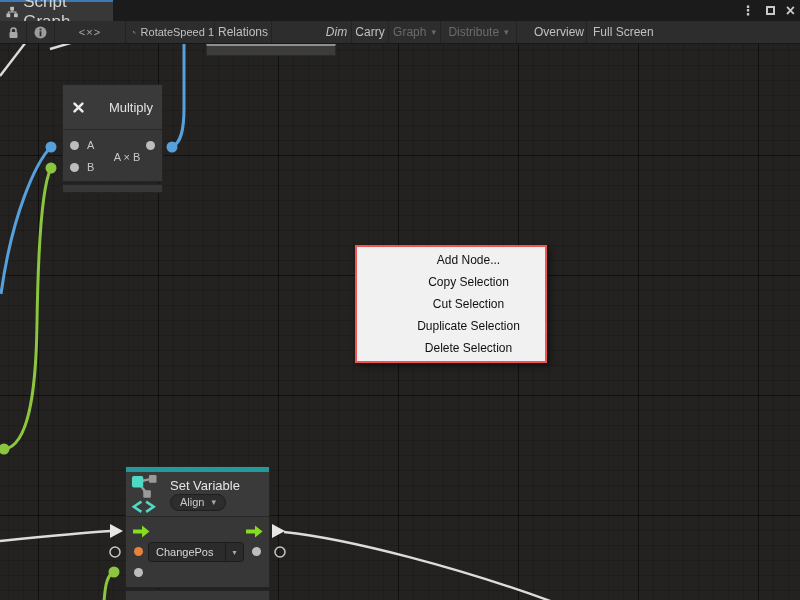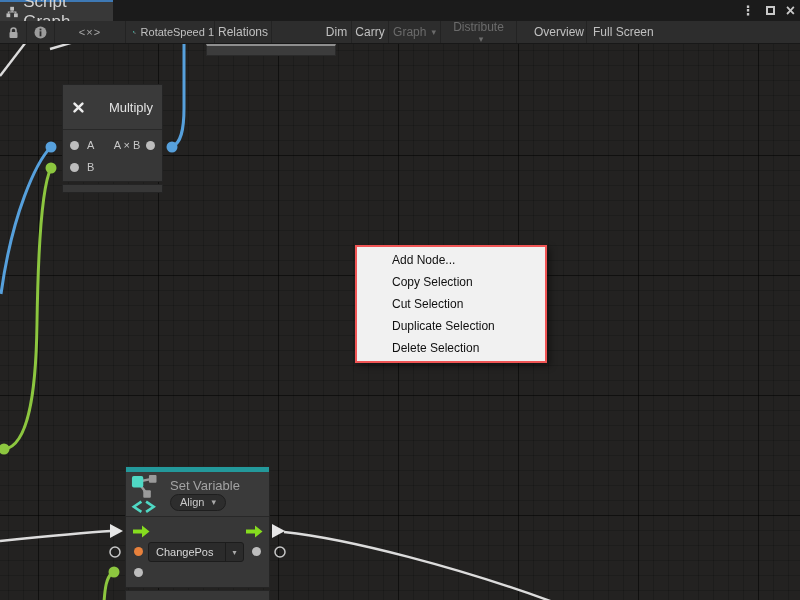--- a/index.html
+++ b/index.html
@@ -19,22 +19,22 @@
   .closex { font-size:16px; font-weight:bold; line-height:1; }
 
   
   .toolbar { position:absolute; top:21px; left:0; width:800px; height:23px; background:#2d2d2d;
     display:flex; align-items:stretch; border-bottom:1px solid #181818; color:#c0c0c0; font-size:12px; }
   .tcell { display:flex; align-items:center; justify-content:center;
     border-right:1px solid #232323; white-space:nowrap; overflow:hidden; }
   .w-lock{width:27px;} .w-info{width:28px;} .w-code{width:71px;}
   .w-rotate{width:89px; justify-content:flex-start; padding-left:7px; gap:5px; font-size:11px;}
   .w-zoom{width:171px; justify-content:flex-start; padding-left:22px; gap:8px; font-size:11px;}
-  .w-rel{width:57px;} .w-val{width:50px; background:#464646;margin-top:33px;} .w-dim{width:30px;}
-  .w-carry{width:37px;} .w-align{width:52px;} .w-dist{width:76px;flex-direction:column;} .w-over{width:55px;margin-left:15px;}
+  .w-rel{width:57px;} .w-val{width:50px; background:#464646;margin-top:33px;} .w-dim{width:30px;font-style:italic;}
+  .w-carry{width:37px;} .w-align{width:52px;} .w-dist{width:76px;} .w-over{width:55px;margin-left:15px;}
   .w-full{flex:1; min-width:0; justify-content:flex-start; padding-left:6px; border-right:none;}
   .tbtn { cursor:default; }
   .disabled { color:#6b6b6b; }
   .ddarrow { font-size:9px; margin-left:5px; }
   .codeicon { font-size:11px; color:#a8a8a8; letter-spacing:1px; }
   .slider-track { position:relative; width:92px; height:3px; background:#5a5a5a; border-radius:2px; }
   .slider-handle { position:absolute; right:-3px; top:-5px; width:12px; height:12px;
     border-radius:50%; background:#989898; }
   .zoomval { font-size:10px; }
 
@@ -64,42 +64,42 @@
   .plabel { position:absolute; top:4px; color:#c8c8c8; font-size:11px; }
   .mul-foot { position:absolute; left:62px; top:140px; width:101px; height:9px;
     background:#373737; border:1px solid #242424; }
 
   .setvar { position:absolute; left:125px; top:422px; width:145px; background:#373737;
     border:1px solid #242424; }
   .sv-accent { height:5px; background:#23999B; }
   .sv-header { height:45px; background:#3a3a3a; border-bottom:1px solid #282828;
     display:flex; align-items:center; gap:5px; padding:2px 5px; }
   .sv-titles { display:flex; flex-direction:column; gap:1px; }
-  .sv-title { color:#a3a3a3; font-size:13px; }
+  .sv-title { color:#e5e5e5; font-size:13px; }
   .sv-scope { display:inline-flex; align-items:center; gap:7px; background:#2d2d2d;
     border:1px solid #1e1e1e; border-radius:9px; padding:1px 9px 2px 9px; color:#c8c8c8;
     font-size:11px; width:fit-content; }
   .sv-scope .ddarrow { margin-left:0; color:#aaaaaa; }
   .sv-body { position:relative; height:70px; }
   .flow-arrow { position:absolute; top:8px; }
   .sv-dd { position:absolute; left:22px; top:25px; height:20px; width:96px; display:flex;
     background:#2b2b2b; border:1px solid #1c1c1c; border-radius:3px; overflow:hidden; }
   .sv-dd-main { flex:1; display:flex; align-items:center; padding-left:7px;
     color:#d8d8d8; font-size:11px; }
   .sv-dd-btn { width:18px; display:flex; align-items:center; justify-content:center;
     border-left:1px solid #1c1c1c; color:#aaaaaa; font-size:8px; }
   .dot-orange { background:#E8813C; }
   .sv-foot { position:absolute; left:125px; top:546px; width:145px; height:40px;
     background:#373737; border:1px solid #242424; }
 
   
   .ctx { position:absolute; left:355px; top:201px; width:192px; background:#f1f1f1;
     border:2px solid #F05555; padding:2px 0; box-shadow:3px 3px 7px rgba(0,0,0,0.45); }
   .ctx-item { height:22px; line-height:22px; padding-left:35px; font-size:12px; color:#101010;
-    cursor:default; }
+    cursor:default;text-align:center; }
 </style>
 </head>
 <body>
 
 <div class="window">
 
   <div class="tabbar">
     <div class="tab">
       <svg width="13" height="12" viewBox="0 0 13 12">
         <path d="M6.5,4.5 L6.5,6 M2.5,7.5 L2.5,6 L10.5,6 L10.5,7.5" stroke="#bdbdbd" stroke-width="1.2" fill="none"></path>
@@ -205,21 +205,21 @@
       <div class="mul-header">
         <svg width="25" height="25" viewBox="0 0 26 26">
           <path d="M5,5 L21,21 M21,5 L5,21" stroke="#ececec" stroke-width="5" stroke-linecap="round" fill="none"></path>
         </svg>
         <span>Multiply</span>
       </div>
       <div class="mul-body">
         <div class="prow" style="top:5px;">
           <span class="pdot" style="left:7px;"></span>
           <span class="plabel" style="left:24px;">A</span>
-          <span class="plabel" style="left:40px;width:48px;text-align:center;">A × B</span>
+          <span class="plabel" style="left:40px;width:48px;text-align:center;margin-top:12px;">A × B</span>
           <span class="pdot" style="right:7px;"></span>
         </div>
         <div class="prow" style="top:27px;">
           <span class="pdot" style="left:7px;"></span>
           <span class="plabel" style="left:24px;">B</span>
         </div>
       </div>
     </div>
     <div class="mul-foot"></div>
 

